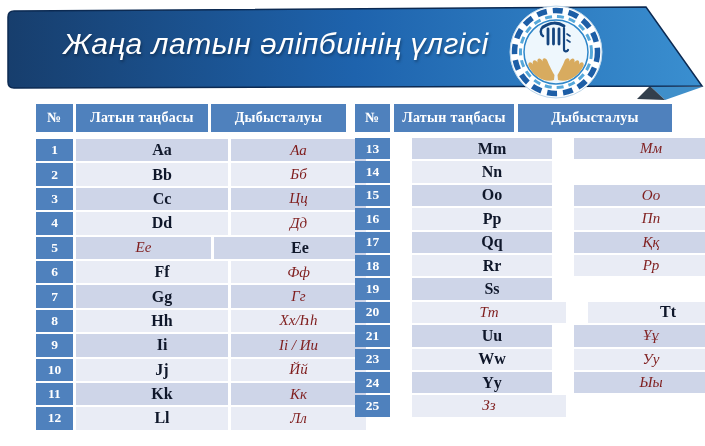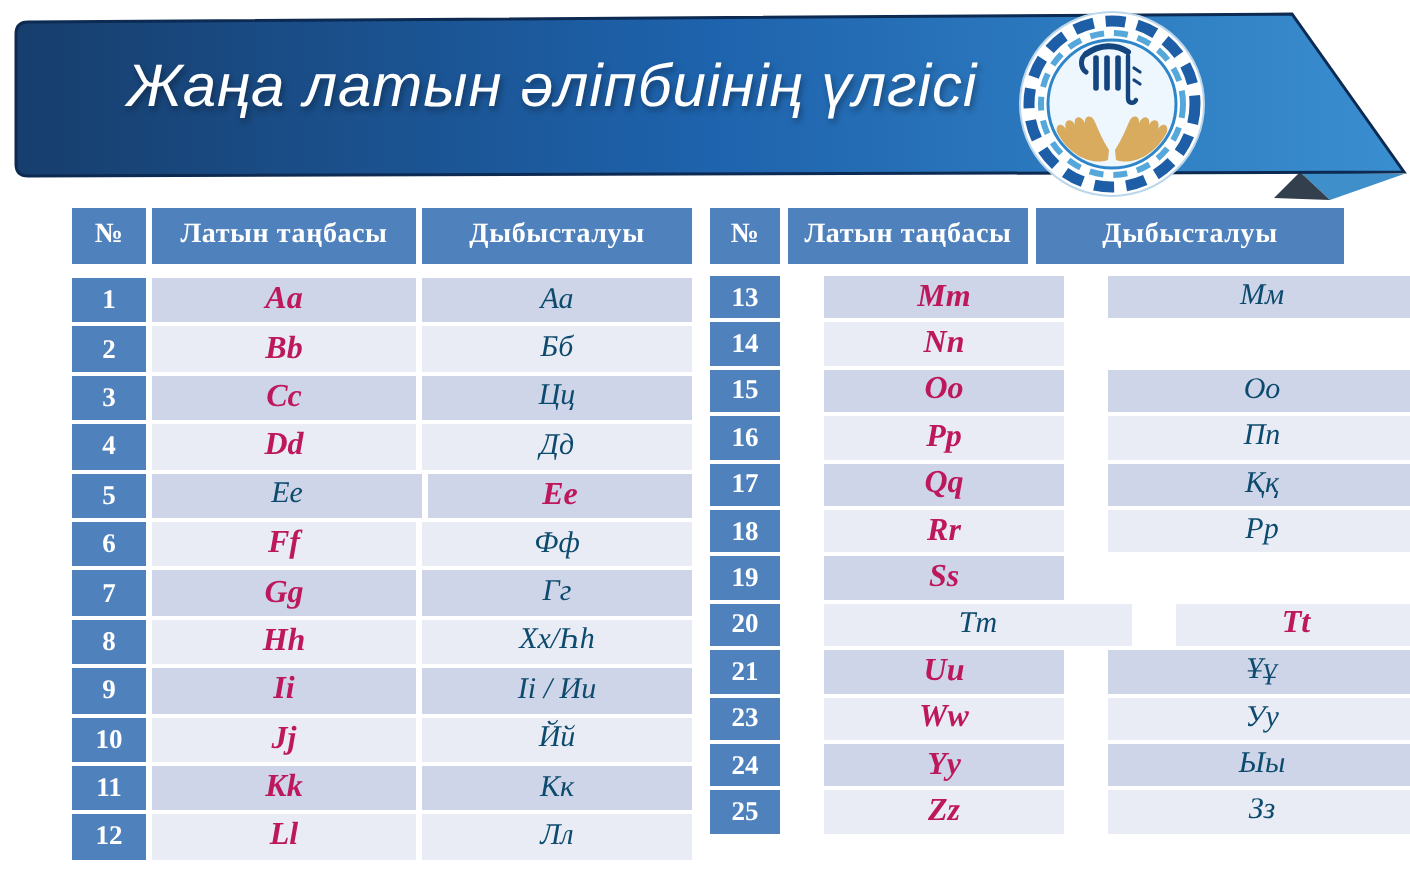--- a/index.html
+++ b/index.html
@@ -29,22 +29,22 @@
     letter-spacing:.3px;
   }
   .left .num{width:37px;}  .left .latin{width:132px;} .left .sound{width:135px;}
   .right .num{width:35px;} .right .latin{width:120px;} .right .sound{width:154px;}
   .t-body{margin-top:7px;}
   .right .t-body{margin-top:6px;}
   .t-row{display:flex;gap:3px;height:22.4px;margin-bottom:2px;}
   .right .t-row{gap:22px;height:21.4px;}
   .cell{display:flex;align-items:center;justify-content:center;}
   .cell.num{background:#4f81bd;color:#fff;font-weight:bold;font-size:13.5px;font-style:normal;}
-  .cell.latin{font-weight:bold;font-style:italic;font-size:16px;color:#be185d;}
-  .cell.sound{font-style:italic;font-size:15px;color:#0c4a6e;}
+  .cell.latin{font-weight:bold;font-size:16px;color:#0f172a;padding-left:20px;}
+  .cell.sound{font-style:italic;font-size:15px;color:#7f1d1d;}
   .t-row:nth-child(odd) .cell.latin,
   .t-row:nth-child(odd) .cell.sound{background:#ced5e8;}
   .t-row:nth-child(even) .cell.latin,
   .t-row:nth-child(even) .cell.sound{background:#e9ecf5;}
 </style>
 </head>
 <body>
 
 <svg class="banner-svg" width="705" height="110" viewBox="0 0 705 110">
   <defs>
@@ -211,17 +211,16 @@
       <div class="cell latin">Ww</div>
       <div class="cell sound">Уу</div>
     </div>
       <div class="t-row">
       <div class="cell num">24</div>
       <div class="cell latin">Yy</div>
       <div class="cell sound">Ыы</div>
     </div>
       <div class="t-row">
       <div class="cell num">25</div>
-      <div class="cell latin">Zz</div>
       <div class="cell sound">Зз</div>
     </div>
     </div>
 </div>
 
 </body></html>

